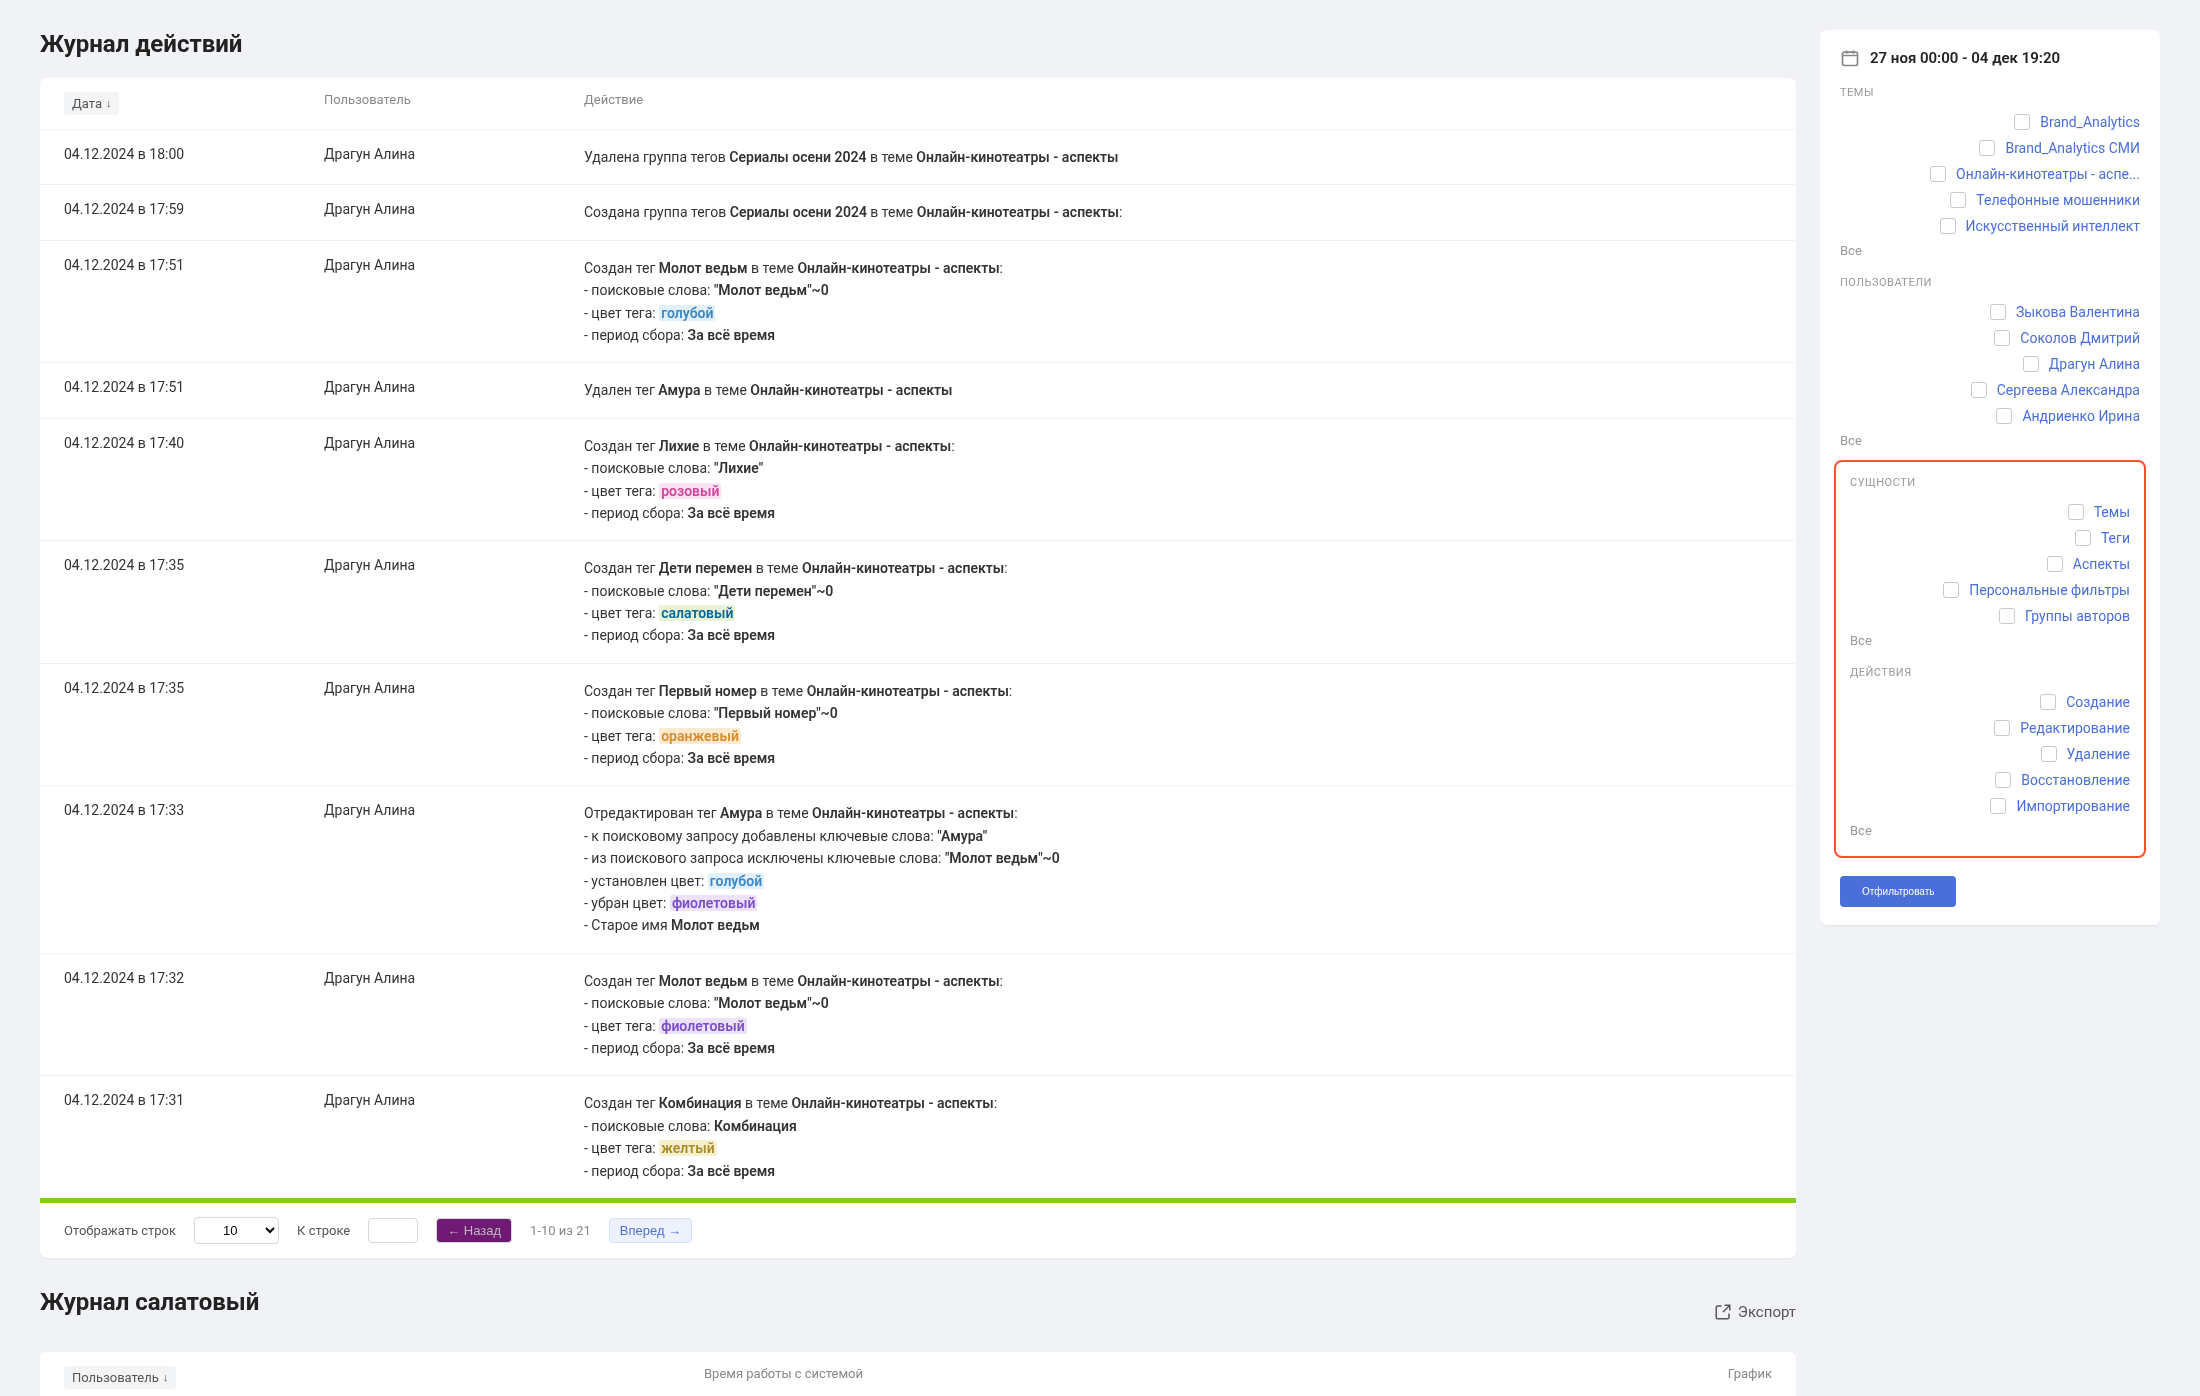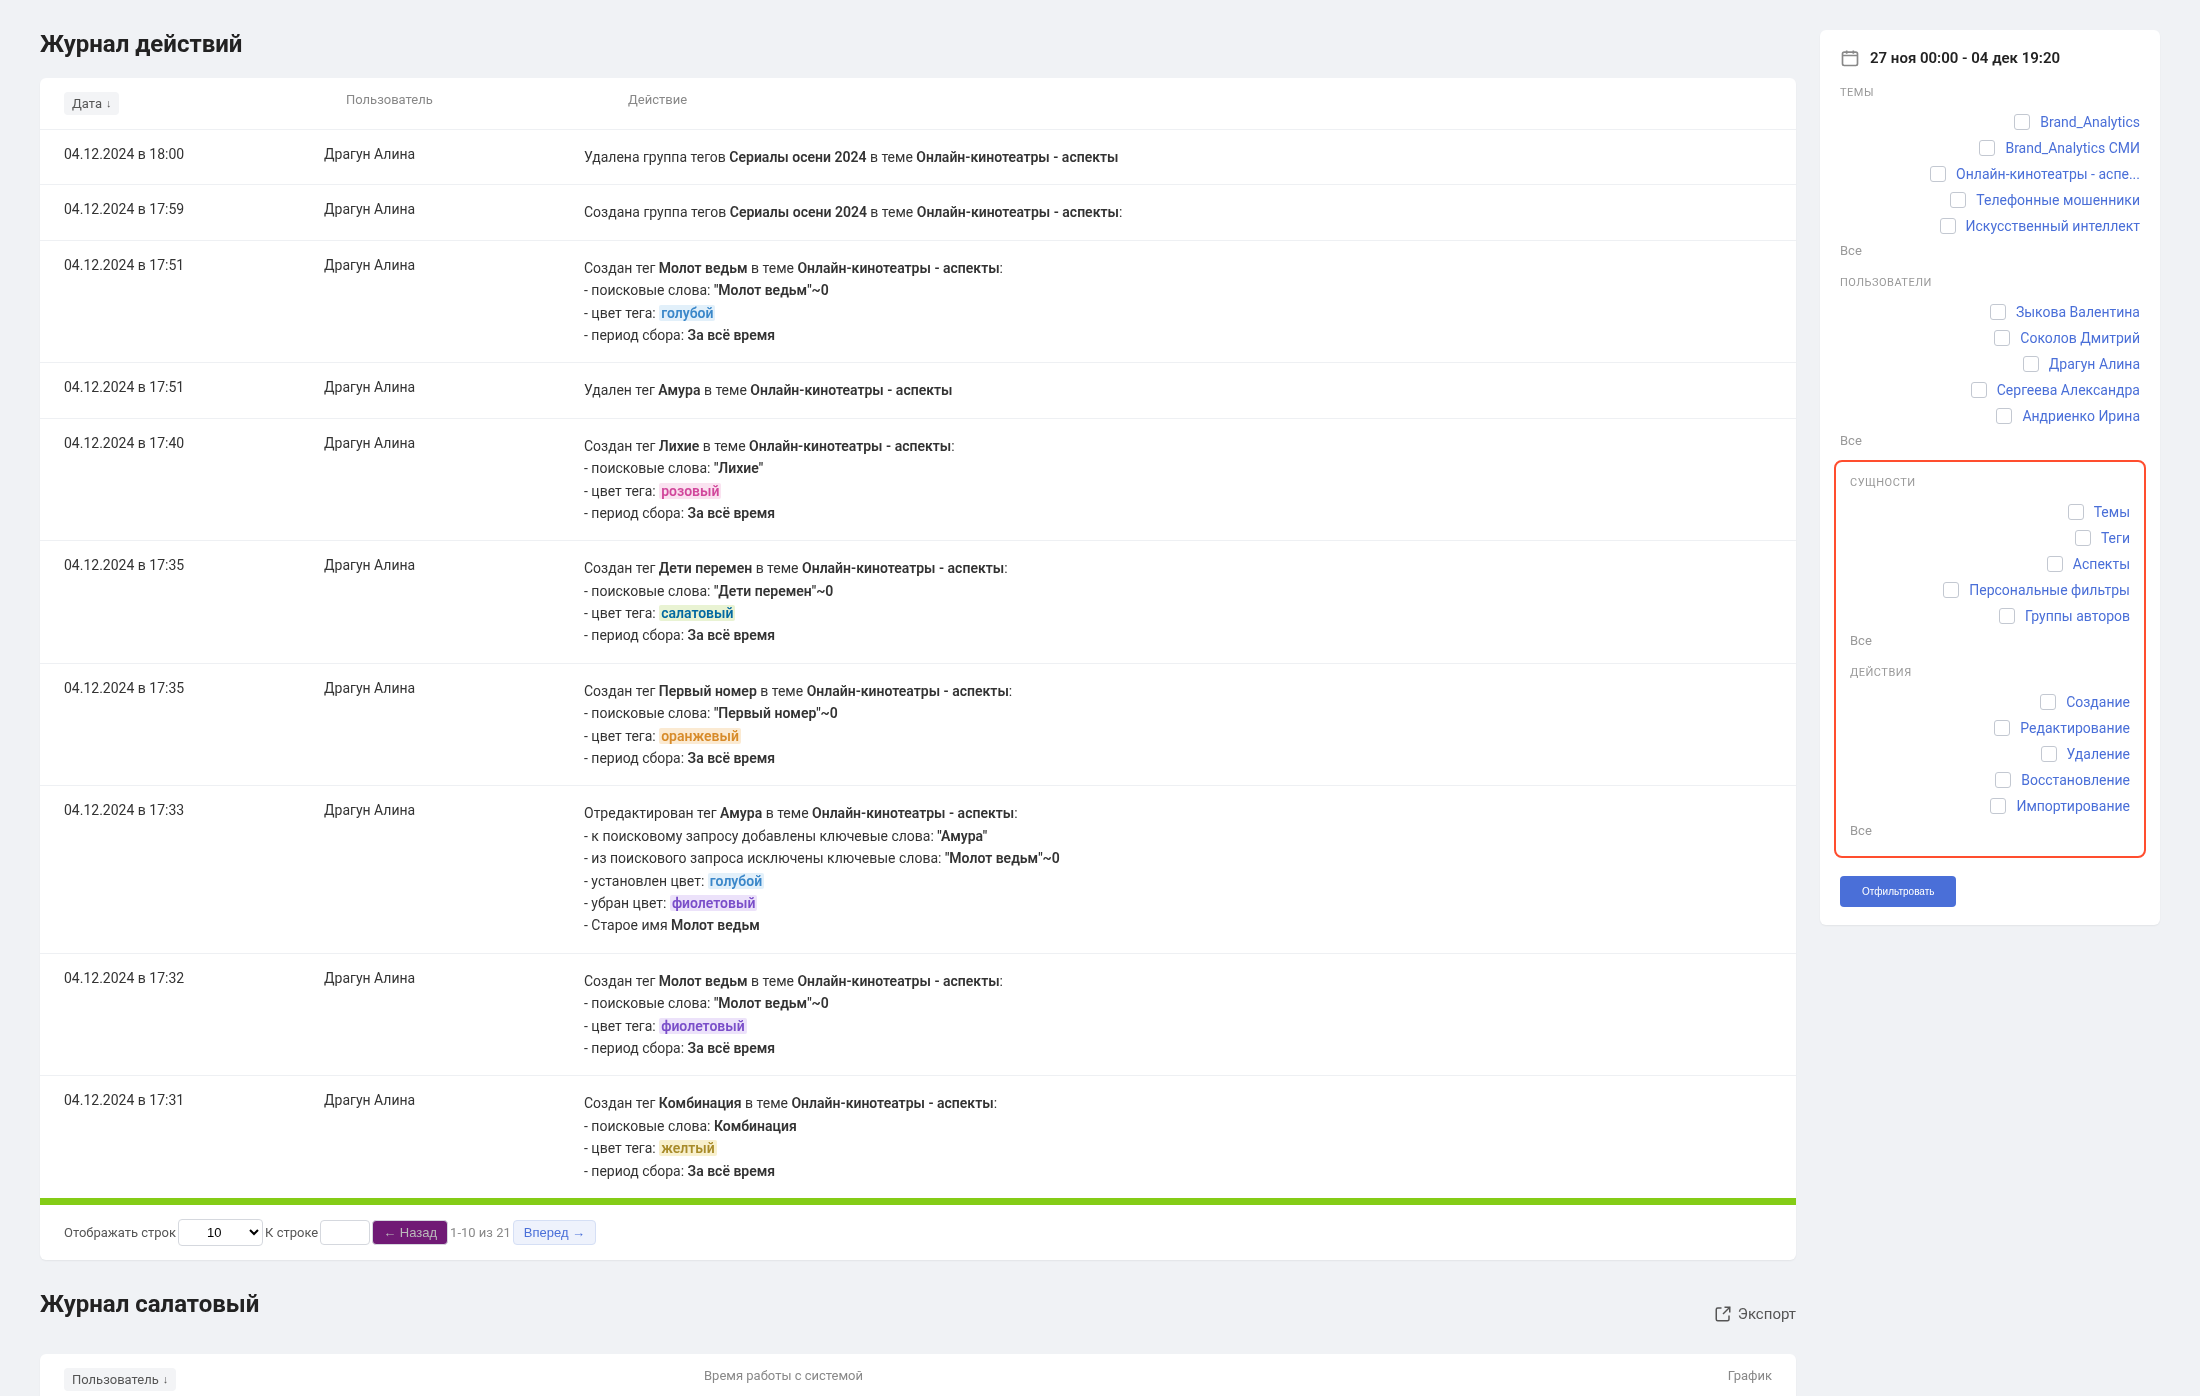--- a/index.html
+++ b/index.html
@@ -11,21 +11,21 @@
   padding: 30px 40px;
 }
 .layout { display: flex; gap: 24px; max-width: 2120px; margin: 0 auto; }
 .main { flex: 1; min-width: 0; }
 .sidebar { width: 340px; flex-shrink: 0; }
 
 h1 { font-size: 24px; font-weight: 700; color: #222; margin-bottom: 20px; }
 
 .card { background: #fff; border-radius: 6px; box-shadow: 0 1px 2px rgba(0,0,0,0.06); }
 
-.table-header { display: flex; padding: 14px 24px; font-size: 13px; color: #888; gap: 22px; }
+.table-header { display: flex; padding: 14px 24px; font-size: 13px; color: #888; }
 .table-header .col-date { width: 260px; display: flex; align-items: center; gap: 4px; }
 .table-header .col-user { width: 260px; }
 .table-header .col-action { flex: 1; }
 
 .date-chip { background: #f3f4f6; border-radius: 4px; padding: 4px 8px; display: inline-flex; align-items: center; gap: 4px; font-size: 13px; color: #555; }
 .arrow-down { font-size: 11px; }
 
 .row { display: flex; padding: 16px 24px; border-top: 1px solid #eef0f3; font-size: 14px; }
 .row .col-date { width: 260px; color: #333; }
 .row .col-user { width: 260px; color: #333; }
@@ -33,21 +33,21 @@
 .row .col-action b { font-weight: 600; }
 
 .tag-color { padding: 0 2px; border-radius: 2px; font-weight: 600; }
 .c-blue { color: #3a87c9; background: #e2f0fa; }
 .c-pink { color: #d1479b; background: #fae2f0; }
 .c-lime { color: #0369a1; background: #e9f3d3; }
 .c-orange { color: #d78b2a; background: #fbead2; }
 .c-violet { color: #7a4ec9; background: #ece2fa; }
 .c-yellow { color: #a88b2a; background: #f8f0cd; }
 
-.pagination { display: flex; align-items: center; gap: 2px; padding: 14px 24px; border-top: 7px solid #84cc16; font-size: 13px; color: #555; }
+.pagination { display: flex; align-items: center; gap: 18px; padding: 14px 24px; border-top: 5px solid #84cc16; font-size: 13px; color: #555; }
 .pagination select, .pagination input { border: 1px solid #d5d8de; border-radius: 4px; padding: 4px 24px; font-size: 13px; background: #fff; }
 .pagination input { width: 50px; }
 .btn-sm { border: 1px solid #d5d8de; background: #fff; border-radius: 4px; padding: 4px 10px; font-size: 13px; cursor: pointer; color: #555; }
 .btn-sm.disabled { color: #bbb; background: #701a75; cursor: default; }
 .btn-sm.primary { background: #eef2fc; color: #4a6fd8; border-color: #d5dff5; }
 .range-info { color: #888; }
 
 .activity-head { display: flex; justify-content: space-between; align-items: center; margin: 30px 0 16px; }
 .export-btn { display: flex; align-items: center; gap: 6px; color: #555; cursor: pointer; font-size: 15px; }
 .export-icon { width: 18px; height: 18px; }

